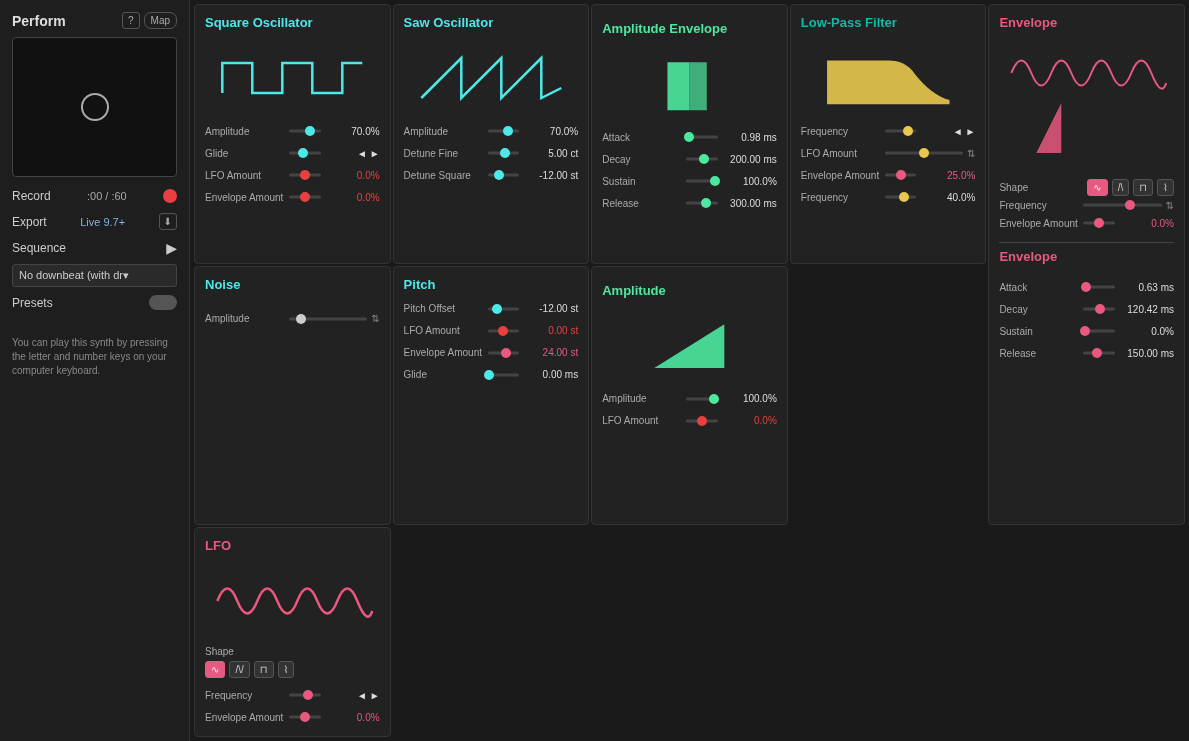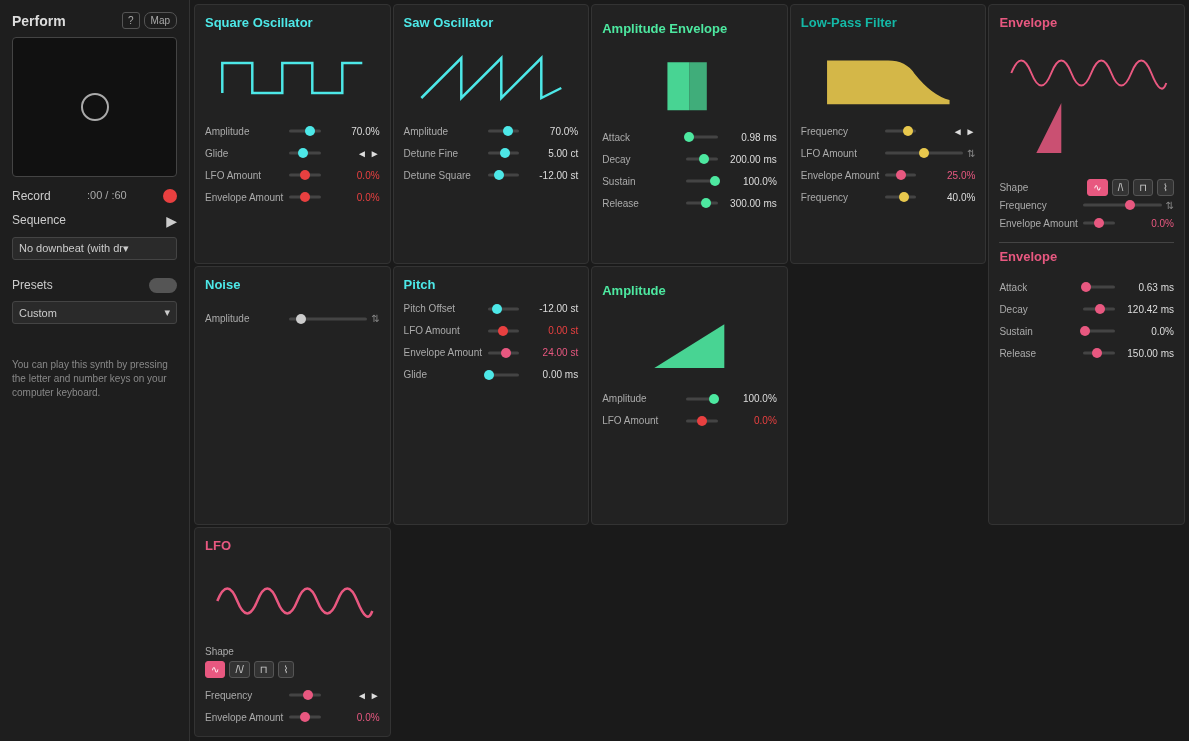--- a/index.html
+++ b/index.html
@@ -73,20 +73,21 @@
     .perform-circle {
       width: 28px;
       height: 28px;
       border-radius: 50%;
       border: 2px solid #aaa;
       background: transparent;
     }
 
     .section-row {
       display: flex;
+      align-items: center;
       justify-content: space-between;
       margin-bottom: 6px;
       padding: 2px 0;
     }
 
     .section-label {
       font-size: 12px;
       color: #ccc;
     }
 
@@ -121,21 +122,21 @@
 
     .dropdown-row {
       background: #2a2a2a;
       border: 1px solid #444;
       border-radius: 3px;
       padding: 4px 6px;
       display: flex;
       align-items: center;
       justify-content: space-between;
       cursor: pointer;
-      margin-bottom: 16px;
+      margin-bottom: 6px;
     }
 
     .dropdown-text {
       color: #ccc;
       font-size: 11px;
     }
 
     .toggle-btn {
       width: 28px;
       height: 15px;
@@ -319,39 +320,40 @@
   <div class="perform-area">
     <div class="perform-circle"></div>
   </div>
 
   <div class="section-row">
     <span class="section-label">Record</span>
     <span class="time-label">:00 / :60</span>
     <button class="record-btn"></button>
   </div>
 
+  <div class="section-row">
+    <span class="section-label">Export</span>
+    <span class="export-version">Live 9.7+</span>
+    <button class="export-btn">⬇</button>
+  </div>
 
   <div class="section-row">
     <span class="section-label">Sequence</span>
     <button class="play-btn">▶</button>
   </div>
 
   <div class="dropdown-row">
     <span class="dropdown-text">No downbeat (with dr▾</span>
   </div>
 
   <div class="section-row">
     <span class="section-label">Presets</span>
     <button class="toggle-btn"></button>
   </div>
 
-  <div class="dropdown-row">
-    <span class="dropdown-text">Custom</span>
-    <span>▾</span>
-  </div>
 
 
   <p class="keyboard-text">You can play this synth by pressing the letter and number keys on your computer keyboard.</p>
 </div>
 
 <div class="main-content">
 
   <div class="module">
     <div class="module-title cyan">Square Oscillator</div>
     <div class="waveform-area">

